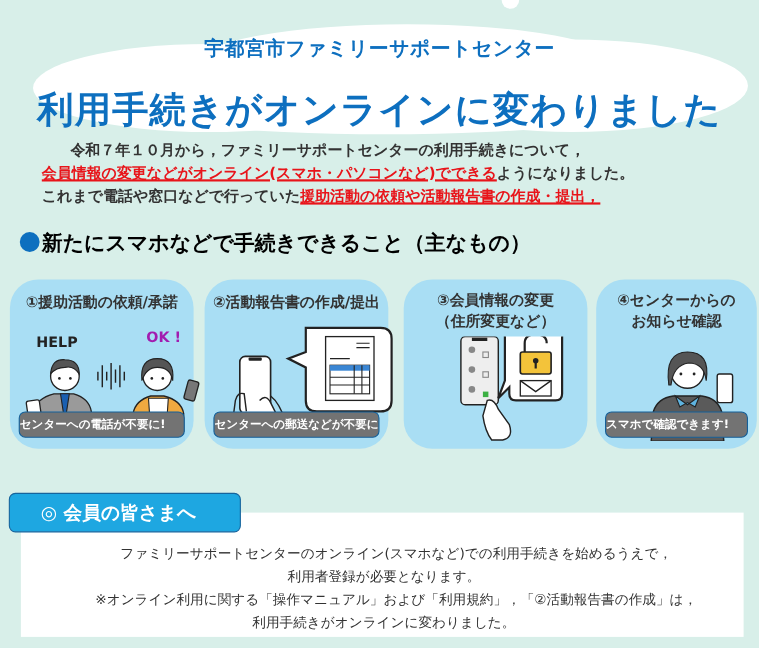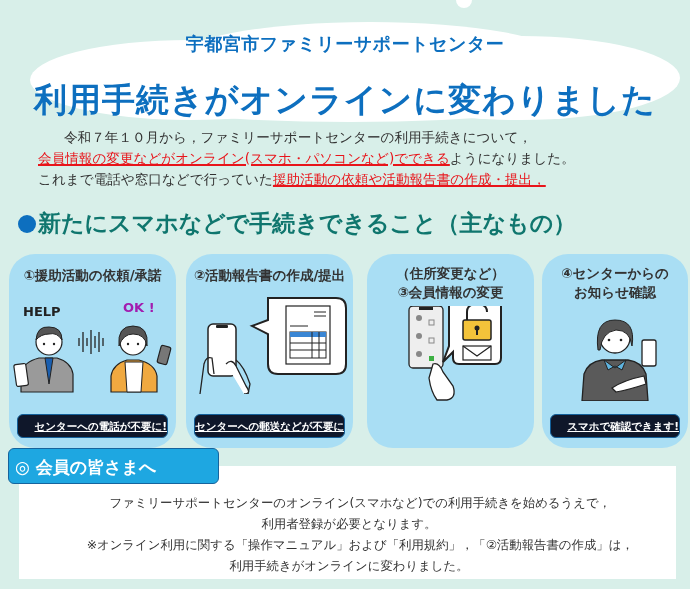--- a/index.html
+++ b/index.html
@@ -22,55 +22,55 @@
     letter-spacing:0.5px;
   }
   .title2 {
     position:absolute; left:0; width:690px; top:66px;
     text-align:center; color:#0d6fbf; font-weight:bold; font-size:33px;
     letter-spacing:1px;
     margin-top:12px;
   }
   .intro {
     position:absolute; left:38px; top:127px; width:640px;
-    font-size:13.6px; color:#333; line-height:21px; font-weight:normal;
+    font-size:13.6px; color:#333; line-height:21px; font-weight:bold;
   }
   .intro .red { color:#e8141a; text-decoration:underline; text-decoration-thickness:2px; }
   .section-h {
     position:absolute; left:18px; top:208px;
-    color:#0f766e; font-weight:bold; font-size:23px;
+    color:#000000; font-weight:bold; font-size:19px;
   }
   .section-h .dot {
     display:inline-block; width:18px; height:18px; border-radius:50%;
     background:#0d6fbf; vertical-align:-2px; margin-right:2px;
   }
   .card {
-    position:absolute; top:254px; width:167px; height:194px;
+    position:absolute; top:254px; width:167px; height:154px;
     background:#a9def4; border-radius:26px;
   }
   .card-title {
     position:absolute; top:10px; left:0; width:100%;
     text-align:center; font-weight:bold; color:#333; font-size:13.5px; line-height:19px;
   }
   .card-badge {
     position:absolute; left:8px; right:8px; bottom:10px; height:22px;
-    background:#0f172a; border:1.5px solid #14609a; border-radius:6px;
+    background:#737373; border:1.5px solid #14609a; border-radius:6px;
     color:#fff; font-weight:bold; font-size:10.5px; line-height:22px;
-    text-align:right; white-space:nowrap; overflow:hidden;text-decoration:underline;
-  }
-  .illus { position:absolute; left:0; top:40px; width:167px; height:100px;text-align:right; }
+    text-align:left; white-space:nowrap; overflow:hidden;
+  }
+  .illus { position:absolute; left:10px; top:40px; width:167px; height:100px;text-align:right; }
   .members-box {
     position:absolute; left:19px; top:466px; width:657px; height:113px;
     background:#fff;
   }
   .members-tab {
     position:absolute; left:8px; top:448px; width:211px; height:36px;
     background:#1ea7e1; border:1.5px solid #16649d; border-radius:6px;
     color:#fff; font-weight:bold; font-size:17px; line-height:36px;
-    padding-left:6px; box-sizing:border-box;
+    padding-left:28px; box-sizing:border-box;
   }
   .members-text {
     position:absolute; left:29px; top:492px; width:650px;
     font-size:12.4px; color:#333; line-height:21px;text-align:center;
   }
   .members-text p { margin:0; }
 </style>
 </head>
 <body>
 
@@ -151,22 +151,22 @@
       <rect x="30" y="31" width="12" height="3" rx="1" fill="#222"></rect>
       <path d="M14 100 L18 70 Q20 62 26 64 L28 80 M50 66 Q58 72 64 90 L62 100" fill="none" stroke="#222" stroke-width="1.3"></path>
       <path d="M40 70 Q46 64 50 72 L60 92 Q66 100 58 100" fill="#fff" stroke="#222" stroke-width="1.3"></path>
     </svg>
   </div>
   <div class="card-badge">センターへの郵送などが不要に!</div>
 </div>
 
 <div class="card" style="left:367px;">
   <div class="card-title" style="top:10px;">
+    <div>③会員情報の変更</div>
     <div>（住所変更など）</div>
-    <div>③会員情報の変更</div>
   </div>
   <div class="illus" style="top:52px;height:95px;">
     <svg width="167" height="95" viewBox="0 0 167 95">
       <rect x="42" y="0" width="34" height="62" rx="4" fill="#eee" stroke="#222" stroke-width="1.3"></rect>
       <rect x="52" y="1" width="14" height="3" fill="#222"></rect>
       <g fill="#888">
           <circle cx="52" cy="12" r="3"></circle>
           <circle cx="52" cy="30" r="3"></circle>
           <circle cx="52" cy="48" r="3"></circle>
         </g>

